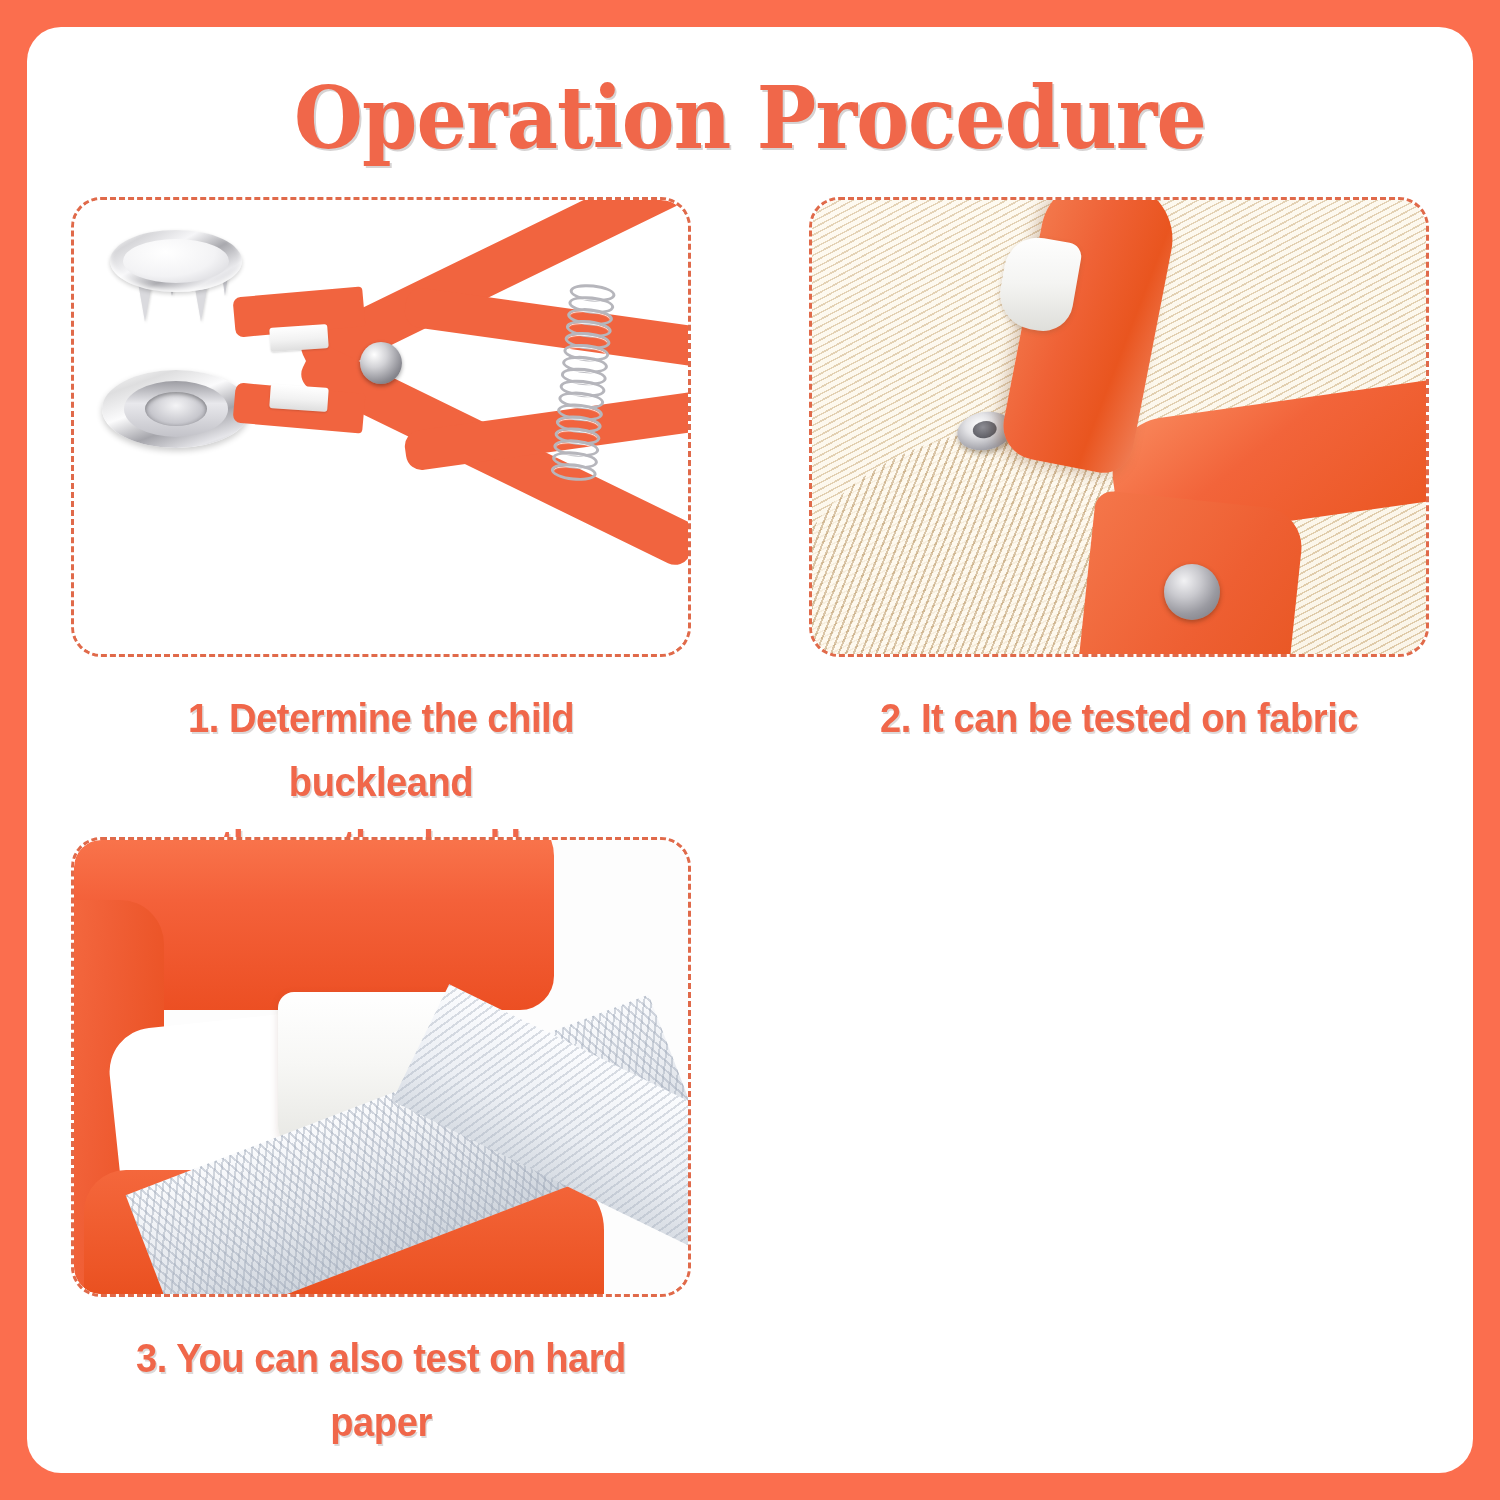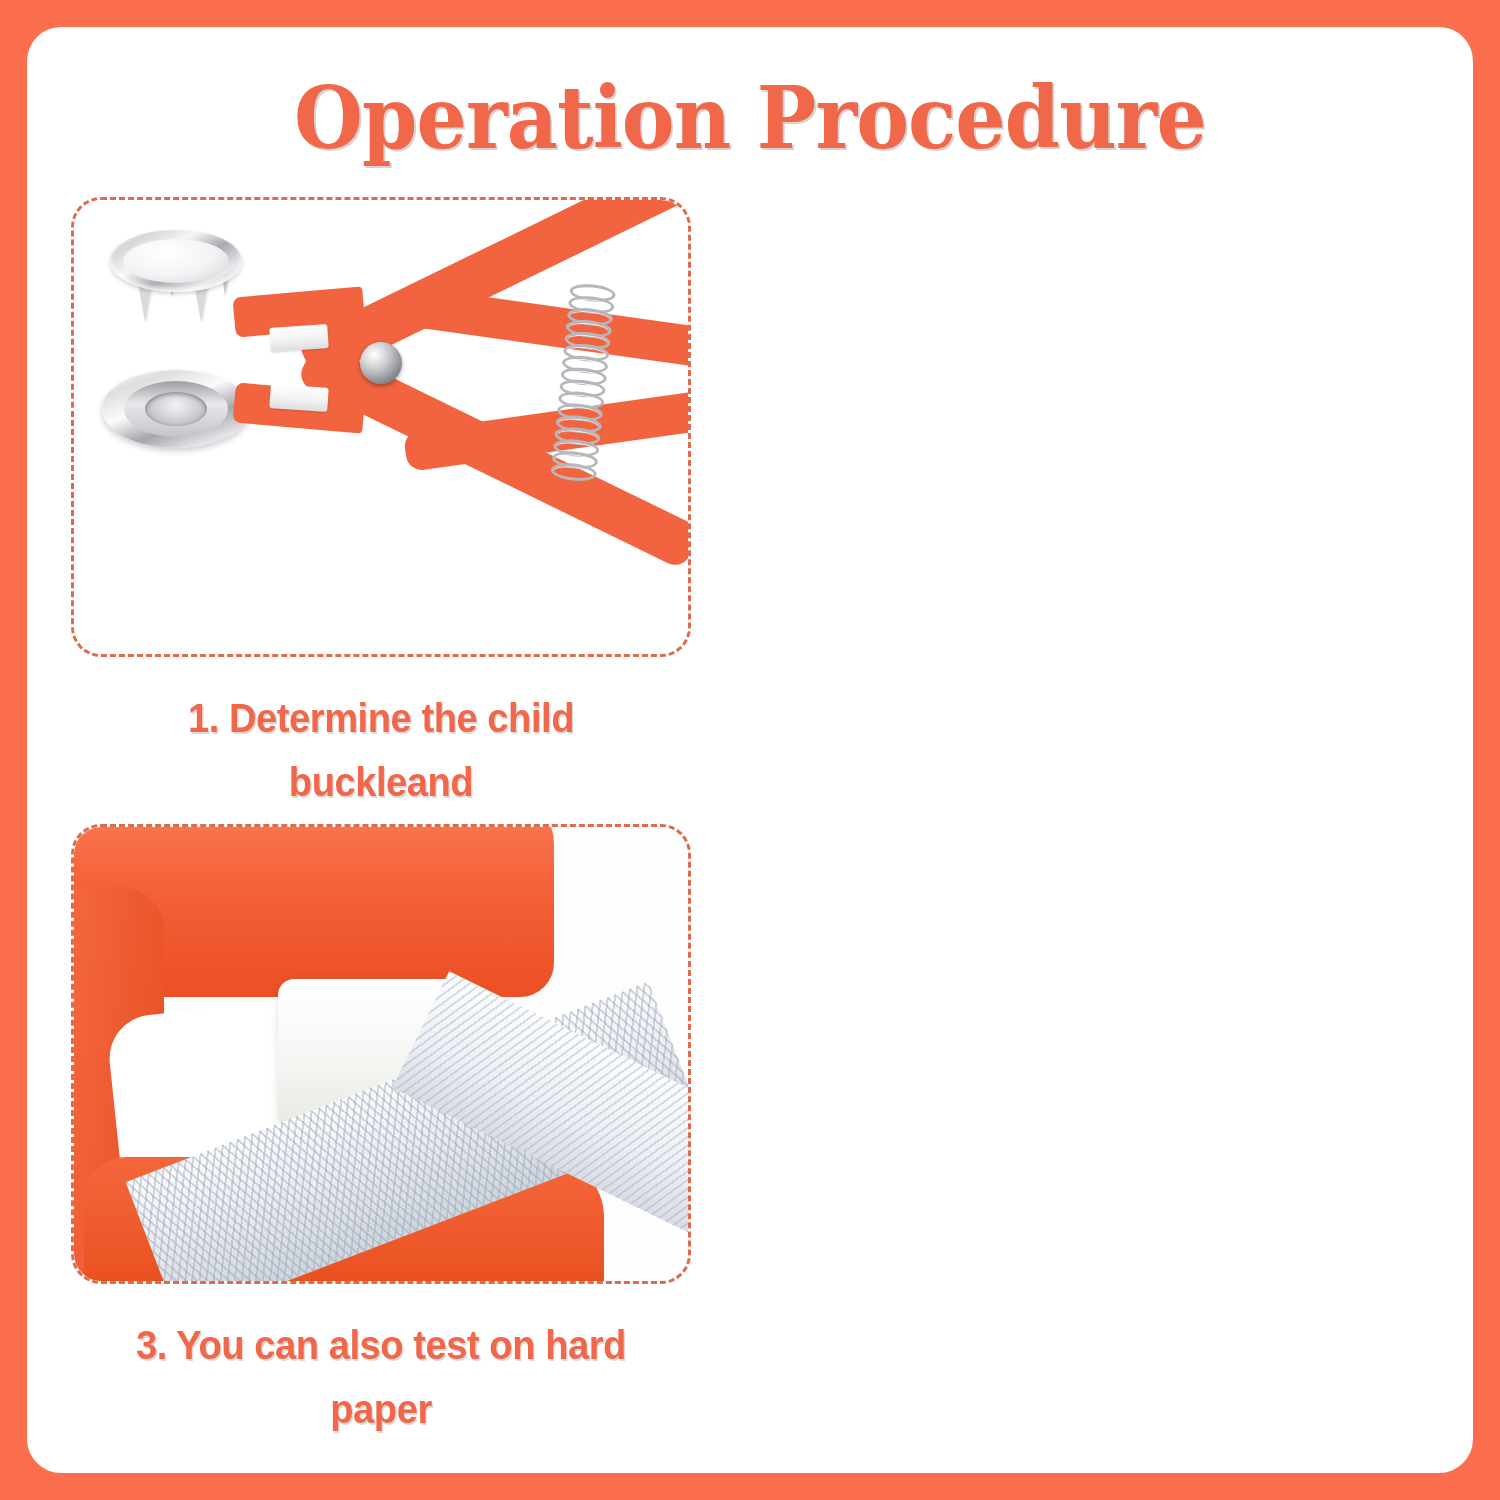--- a/index.html
+++ b/index.html
@@ -56,21 +56,21 @@
     width: 1358px;
     height: 1250px;
   }
   .step {
     position: absolute;
     width: 620px;
   }
   .step-c1 { left: 0px; }
   .step-c2 { left: 738px; }
   .step-r1 { top: 0px; }
-  .step-r2 { top: 627px; }
+  .step-r2 { top: 640px; }
 
   .panel {
     position: relative;
     width: 620px;
     height: 460px;
     border: 3px dashed #e06a4a;
     border-radius: 30px;
     background: #ffffff;
     overflow: hidden;
   }
@@ -469,20 +469,38 @@
             </div>
 
           </div>
         </div>
         <div class="caption">
           <div>1. Determine the child buckleand</div>
           <div>the mother buckle</div>
         </div>
       </div>
 
+      <div class="step step-c2 step-r1">
+        <div class="panel">
+          <div class="panel-inner p2">
+            <div class="rib"></div>
+            <div class="rib2"></div>
+            <div class="fab-shadow"></div>
+            <div class="snap-installed"></div>
+            <div class="p2-arm"></div>
+            <div class="p2-arm2"></div>
+            <div class="p2-jaw"></div>
+            <div class="p2-tip"></div>
+            <div class="p2-rivet"></div>
+          </div>
+        </div>
+        <div class="caption">
+          <div>2. It can be tested on fabric</div>
+        </div>
+      </div>
 
       <div class="step step-c1 step-r2">
         <div class="panel">
           <div class="panel-inner p3">
             <div class="p3-body"></div>
             <div class="p3-body2"></div>
             <div class="p3-hole"></div>
             <div class="p3-lowerjaw"></div>
             <div class="p3-white"></div>
             <div class="p3-tape"></div>

